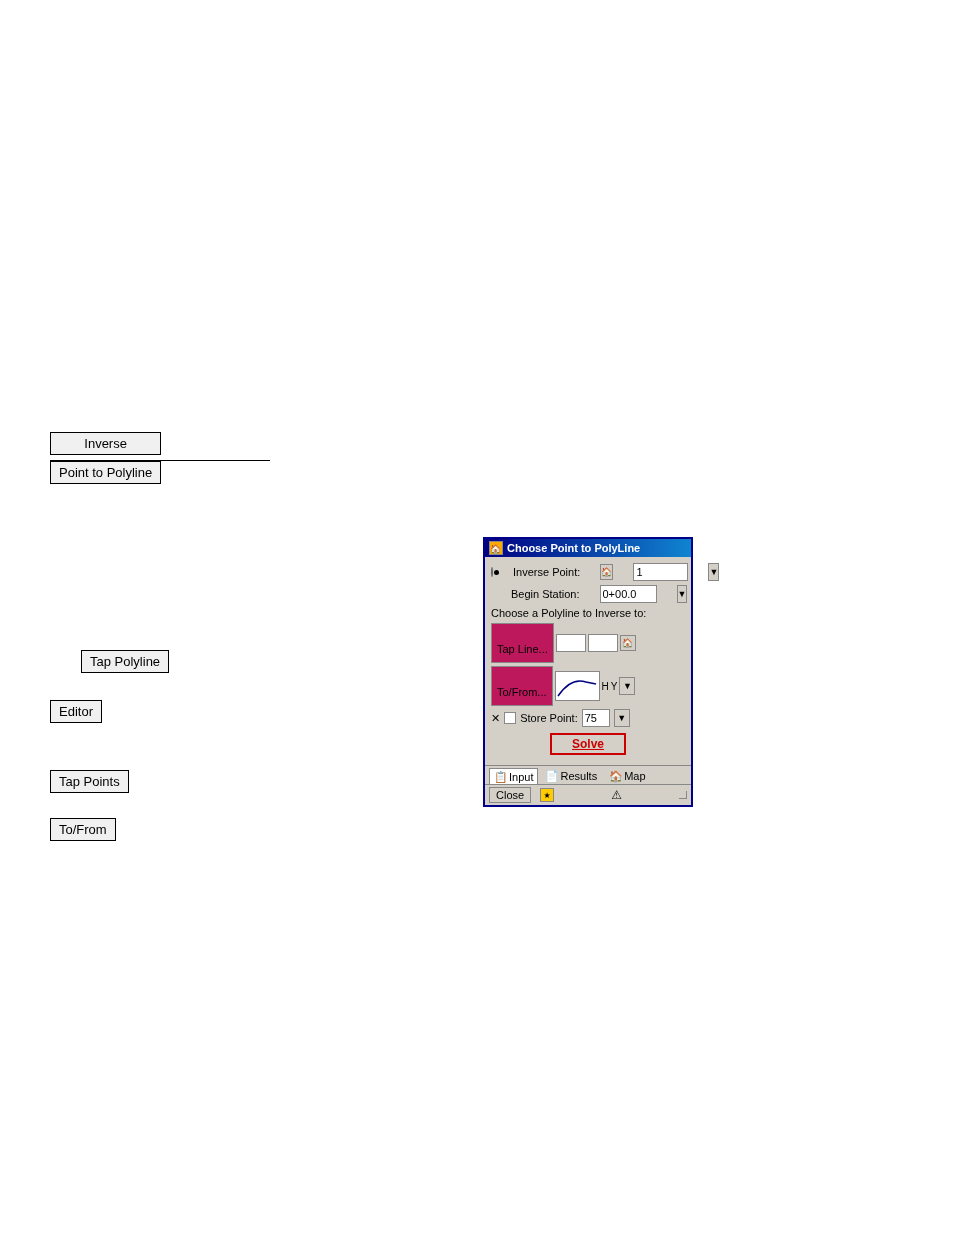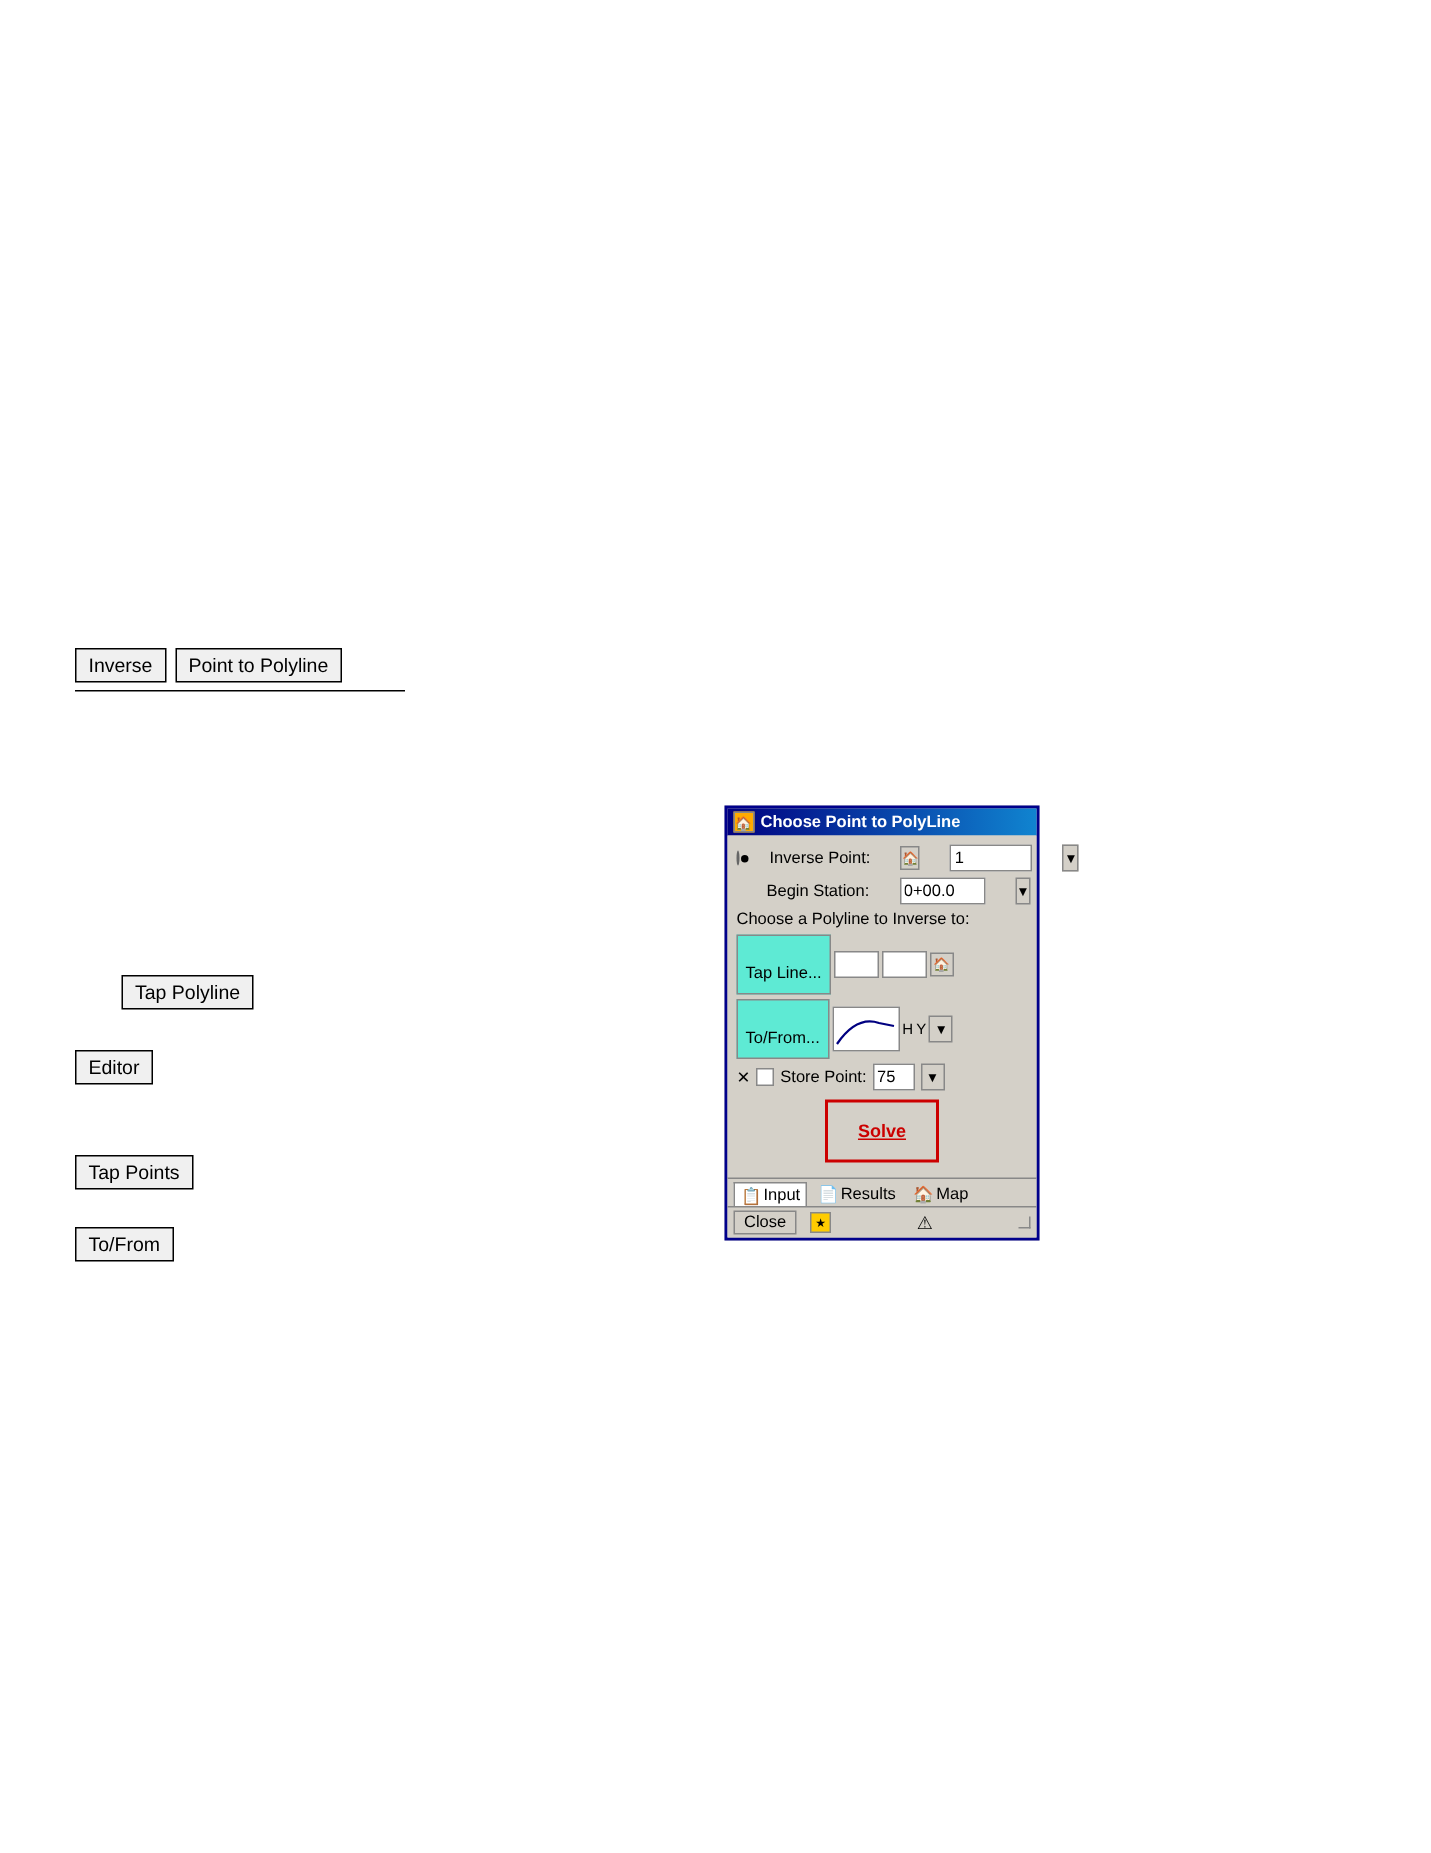--- a/index.html
+++ b/index.html
@@ -12,21 +12,21 @@
       position: relative;
       overflow: hidden;
     }
 
     
     .left-buttons {
       position: absolute;
       top: 432px;
       left: 50px;
       display: flex;
-      flex-direction: row;
+      flex-direction: column;
       gap: 6px;
     }
     .btn-box {
       border: 1px solid #000;
       background: #f0f0f0;
       padding: 3px 8px;
       font-size: 13px;
       cursor: pointer;
       font-family: Arial, sans-serif;
     }
@@ -173,21 +173,21 @@
 
     .polyline-row {
       display: flex;
       align-items: center;
       gap: 2px;
       margin-bottom: 3px;
     }
 
     .tap-btn {
       border: 1px solid #888;
-      background: #5eead4;
+      background: #be185d;
       padding: 19px 5px;
       font-size: 11px;
       cursor: pointer;
       height: 18px;
       font-family: Arial, sans-serif;
     }
 
     .curve-preview {
       width: 45px;
       height: 30px;
@@ -224,21 +224,21 @@
       border: 1px solid #888;
       background: #fff;
       display: inline-block;
     }
 
     .solve-btn {
       display: block;
       margin: 4px auto 6px auto;
       border: 2px solid #cc0000;
       background: #d4d0c8;
-      padding: 12px 20px;
+      padding: 2px 20px;
       font-size: 12px;
       font-weight: bold;
       cursor: pointer;
       color: #cc0000;
       font-family: Arial, sans-serif;
       text-decoration: underline;
     }
 
     .dialog-tabs {
       display: flex;

